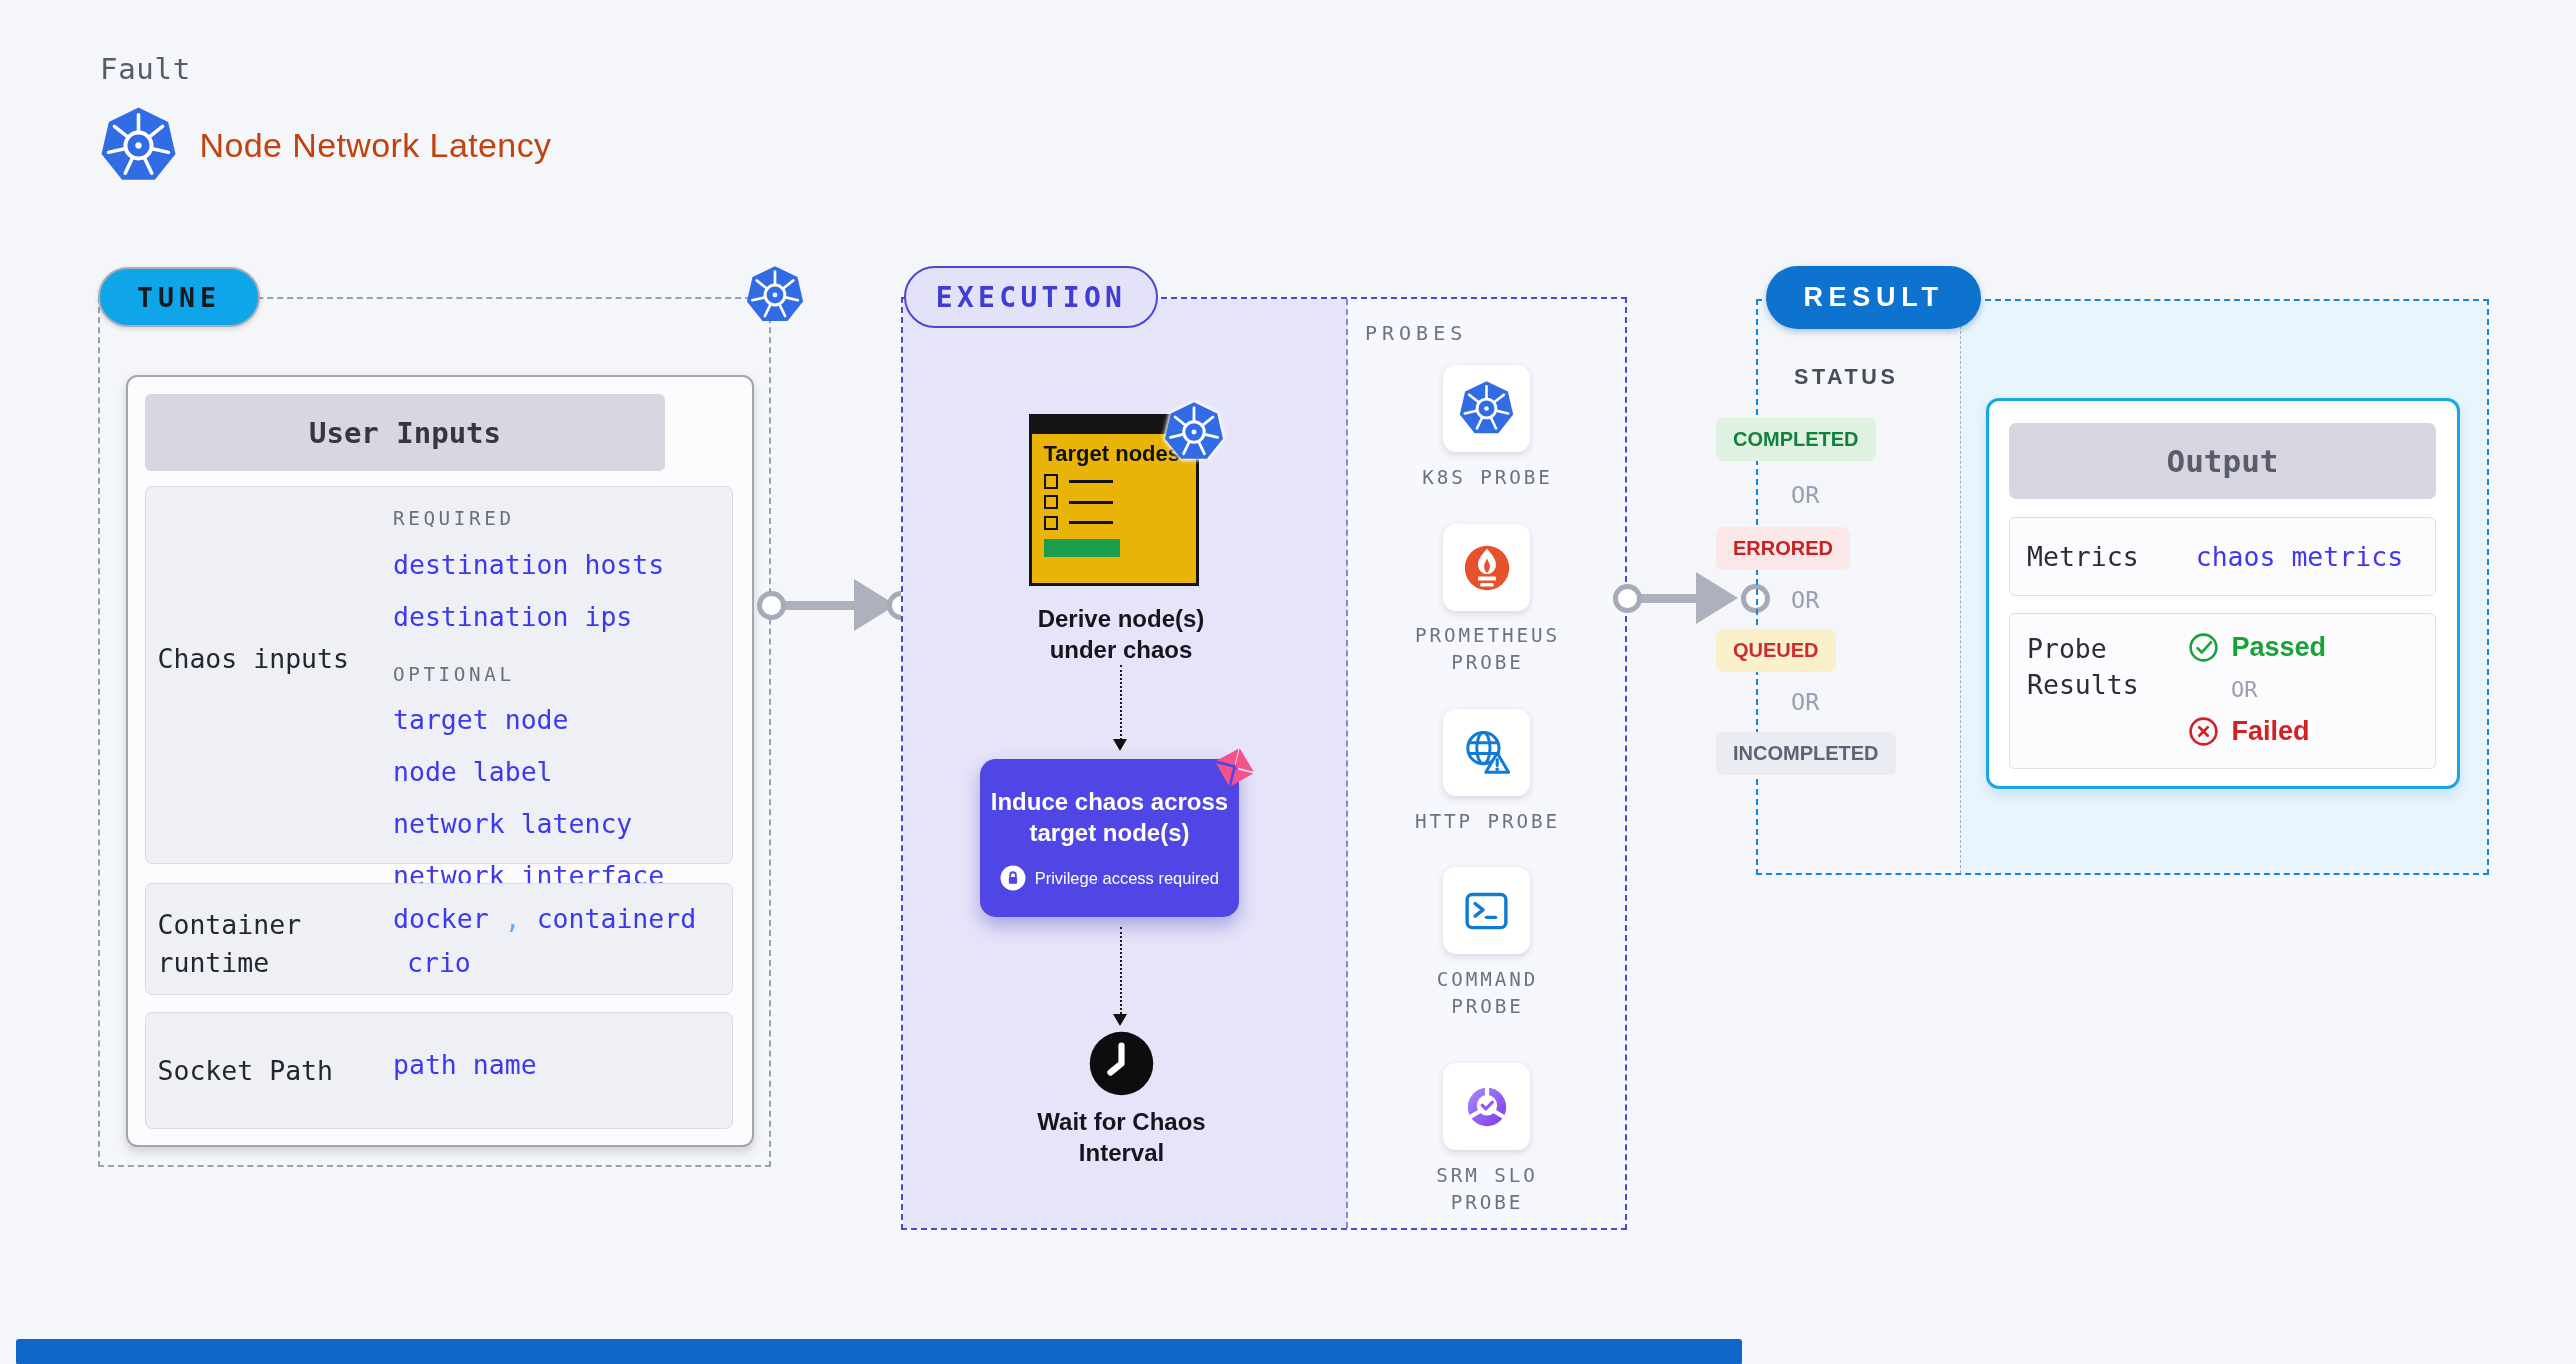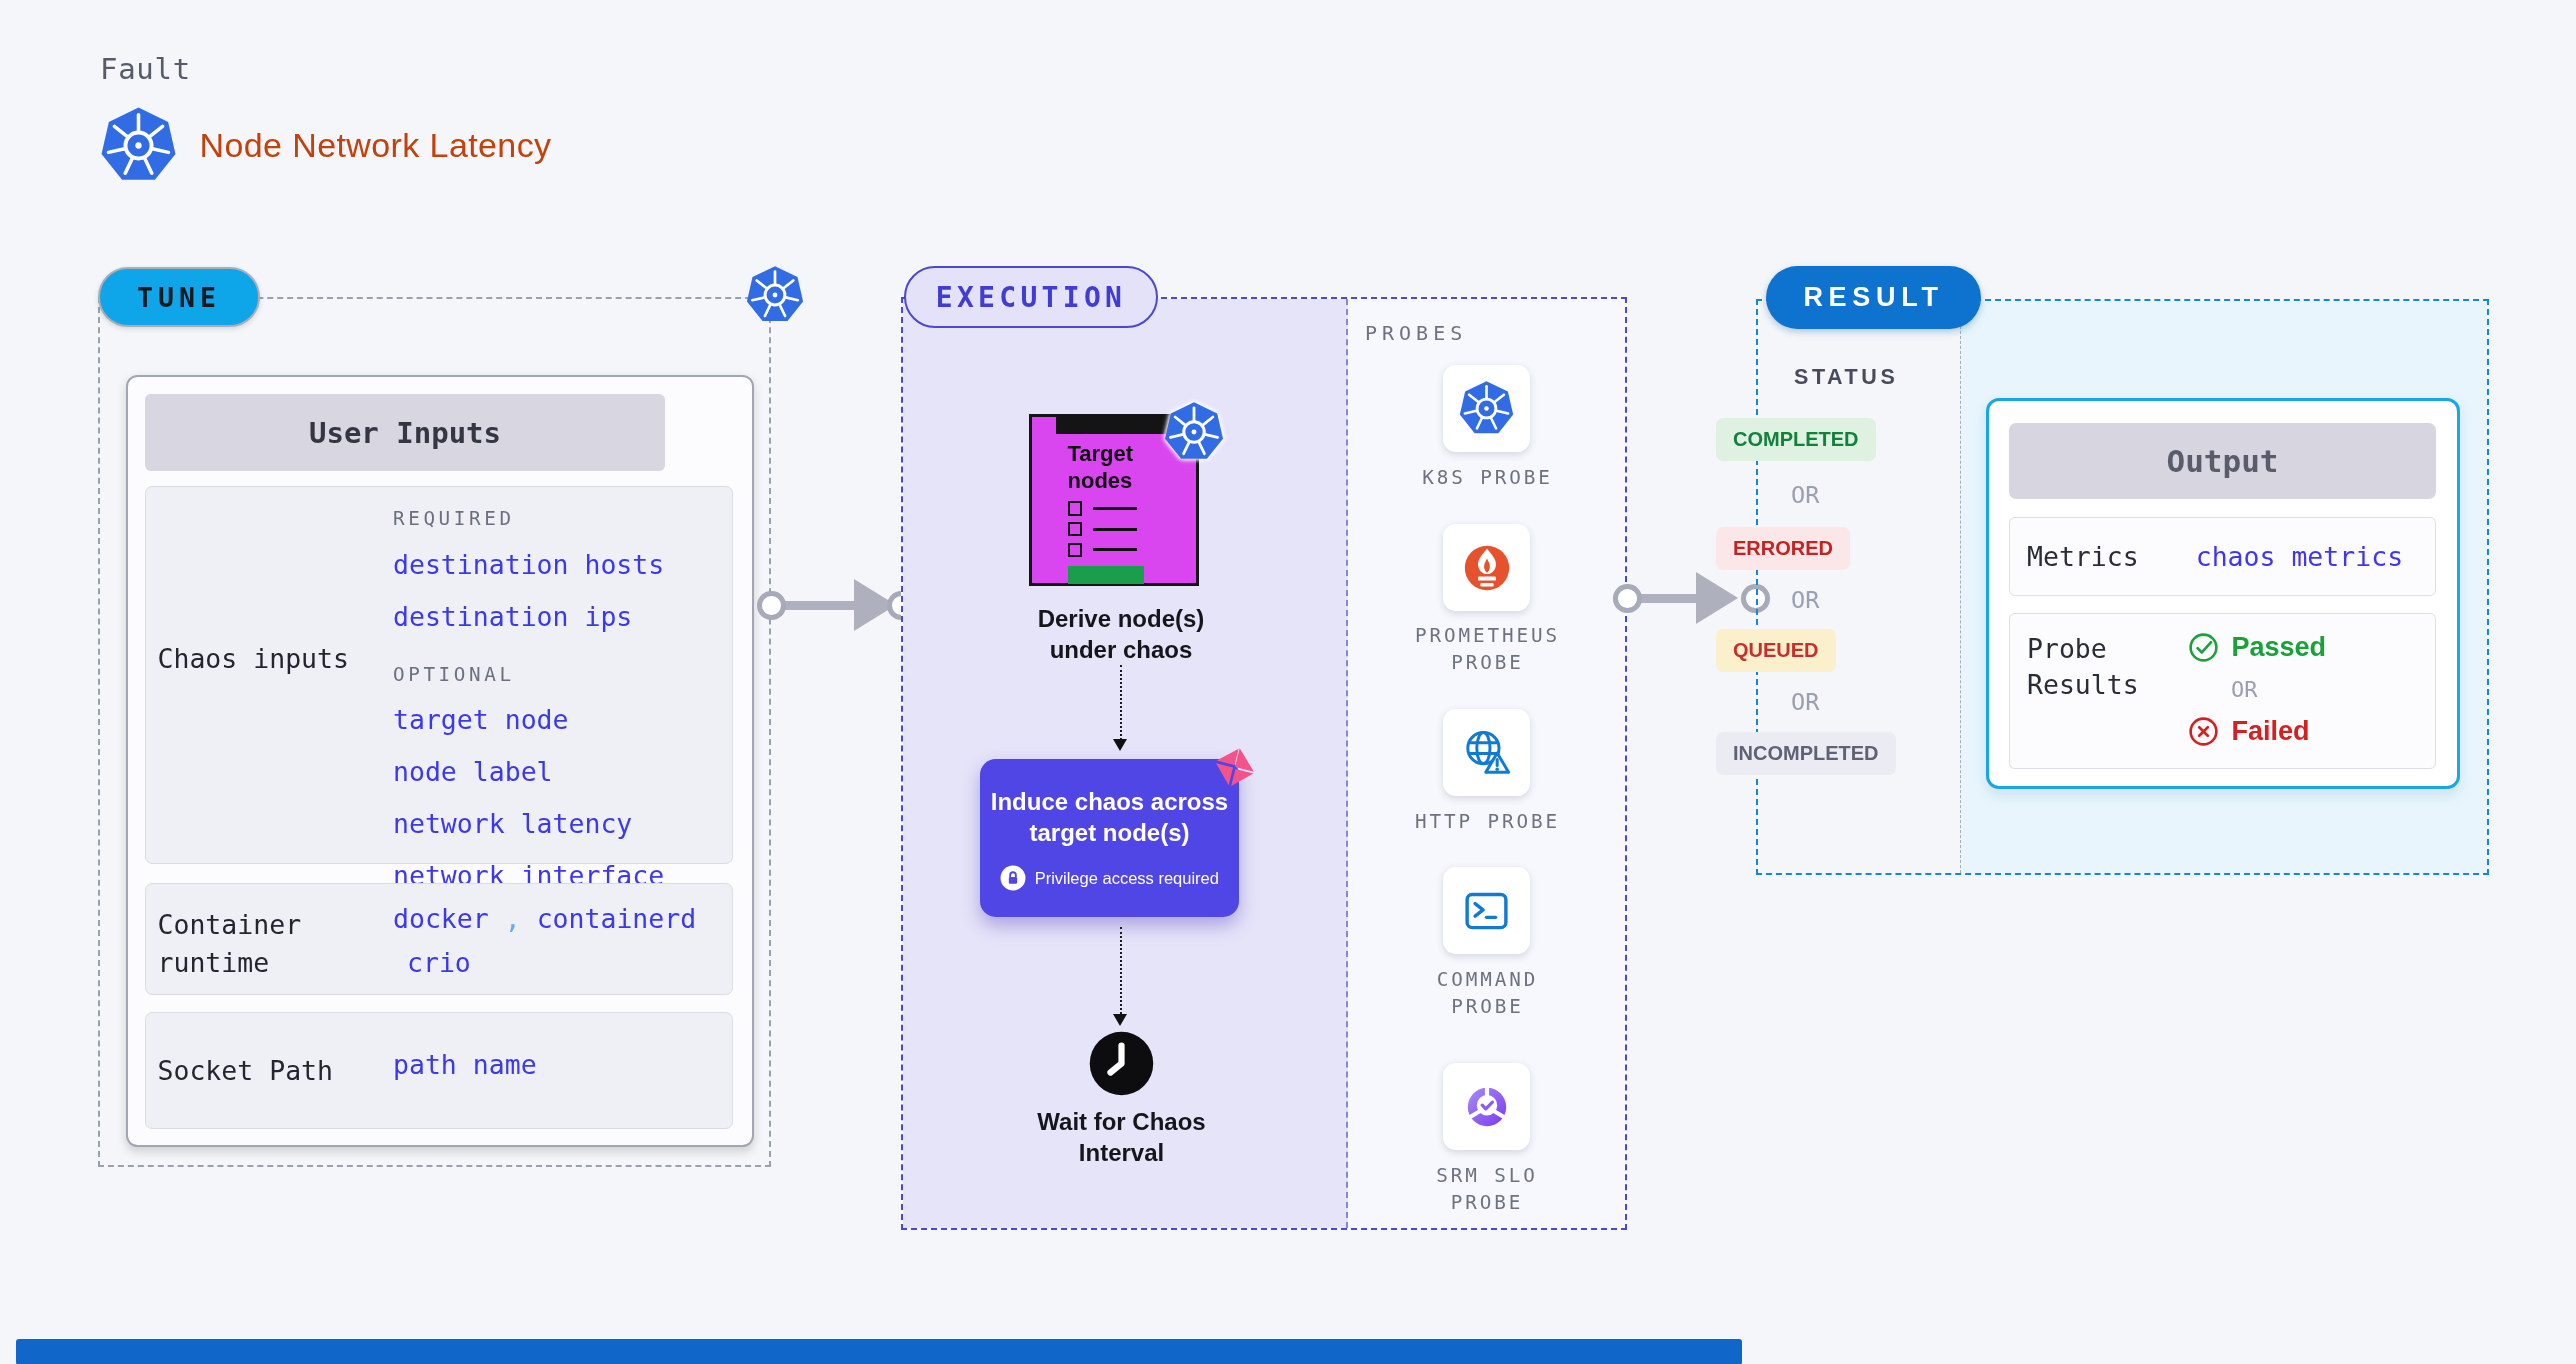--- a/index.html
+++ b/index.html
@@ -44,21 +44,21 @@
                 border-left:42px solid #aeb0bd;}
   .node-circle{width:18.6px;height:18.6px;border:5px solid #a7aab8;background:#fff;border-radius:50%;box-sizing:content-box;}
 
   
   .exec-box{left:901px;top:297px;width:726px;height:933px;border:2.9px dashed #4b47d0;background:#f7f8fd;box-sizing:border-box;}
   .exec-left{position:absolute;left:0;top:0;width:443px;height:100%;background:#e6e4f9;border-right:2.1px dashed #8986db;}
   .exec-badge{left:904px;top:266px;width:254px;height:62px;background:#e4e2f8;border:2.9px solid #4b47d0;
               font-size:28px;letter-spacing:4.3px;color:#403cd4;box-sizing:border-box;}
   .probes-heading{left:1365px;top:321px;font-size:20px;letter-spacing:5px;color:#6d7183;}
 
-  .tn-window{left:1029px;top:414px;width:170px;height:172px;border:3.6px solid #141414;background:#d946ef;box-sizing:border-box;padding-left:24px;}
+  .tn-window{left:1029px;top:414px;width:170px;height:172px;border:3.6px solid #141414;background:#eab308;box-sizing:border-box;}
   .tn-titlebar{height:17px;background:#141414;}
   .tn-title{margin:7.2px 0 0 11.5px;font-size:22px;font-weight:bold;line-height:1.22;color:#111;}
   .tn-row{display:flex;align-items:center;gap:11.5px;margin:6.4px 0 0 11.5px;}
   .tn-check{width:14.3px;height:14.3px;border:2.5px solid #111;box-sizing:border-box;}
   .tn-line{width:44px;height:2.9px;background:#111;}
   .tn-green{margin:8.6px 0 0 11.5px;width:76px;height:18.6px;background:#1a9e4b;}
   .tn-k8s{left:1163px;top:401px;width:62px;height:62px;
           filter:drop-shadow(0 0 2.1px #fff) drop-shadow(0 0 2.1px #fff);}
 
   .derive{left:1012px;top:603px;width:218px;text-align:center;font-size:24px;font-weight:bold;

